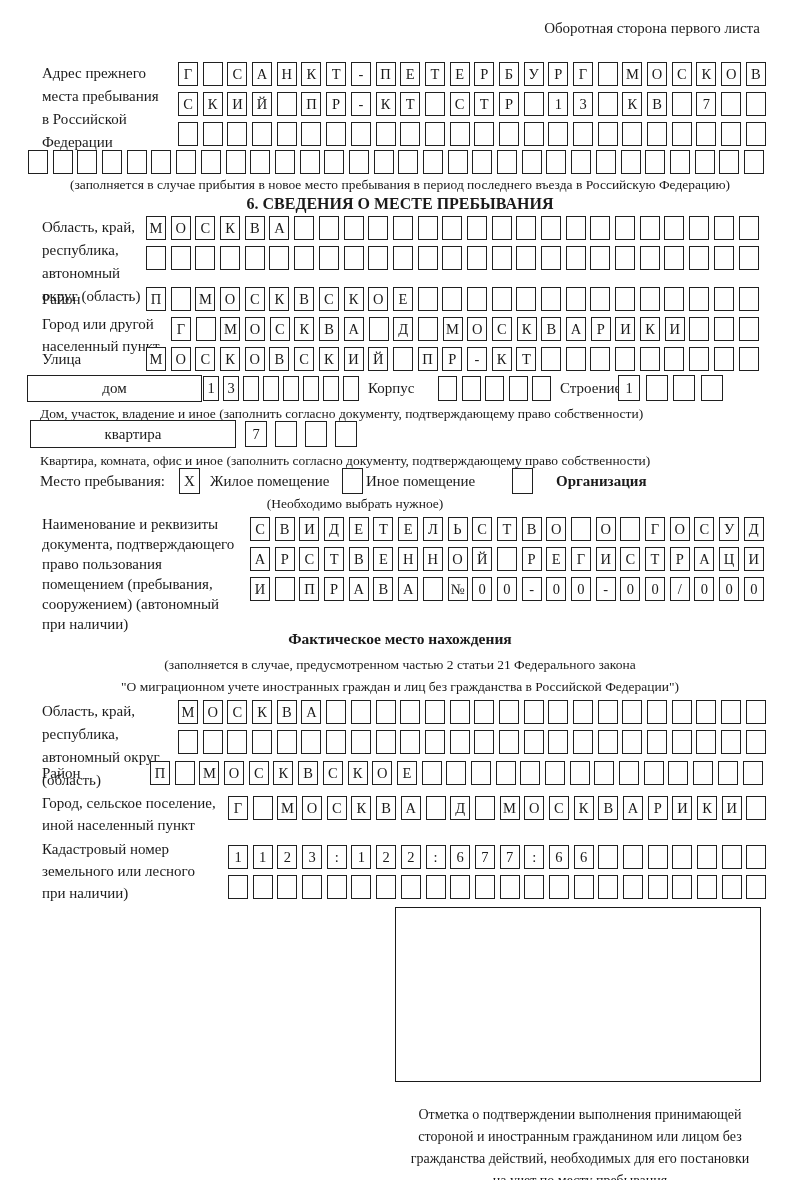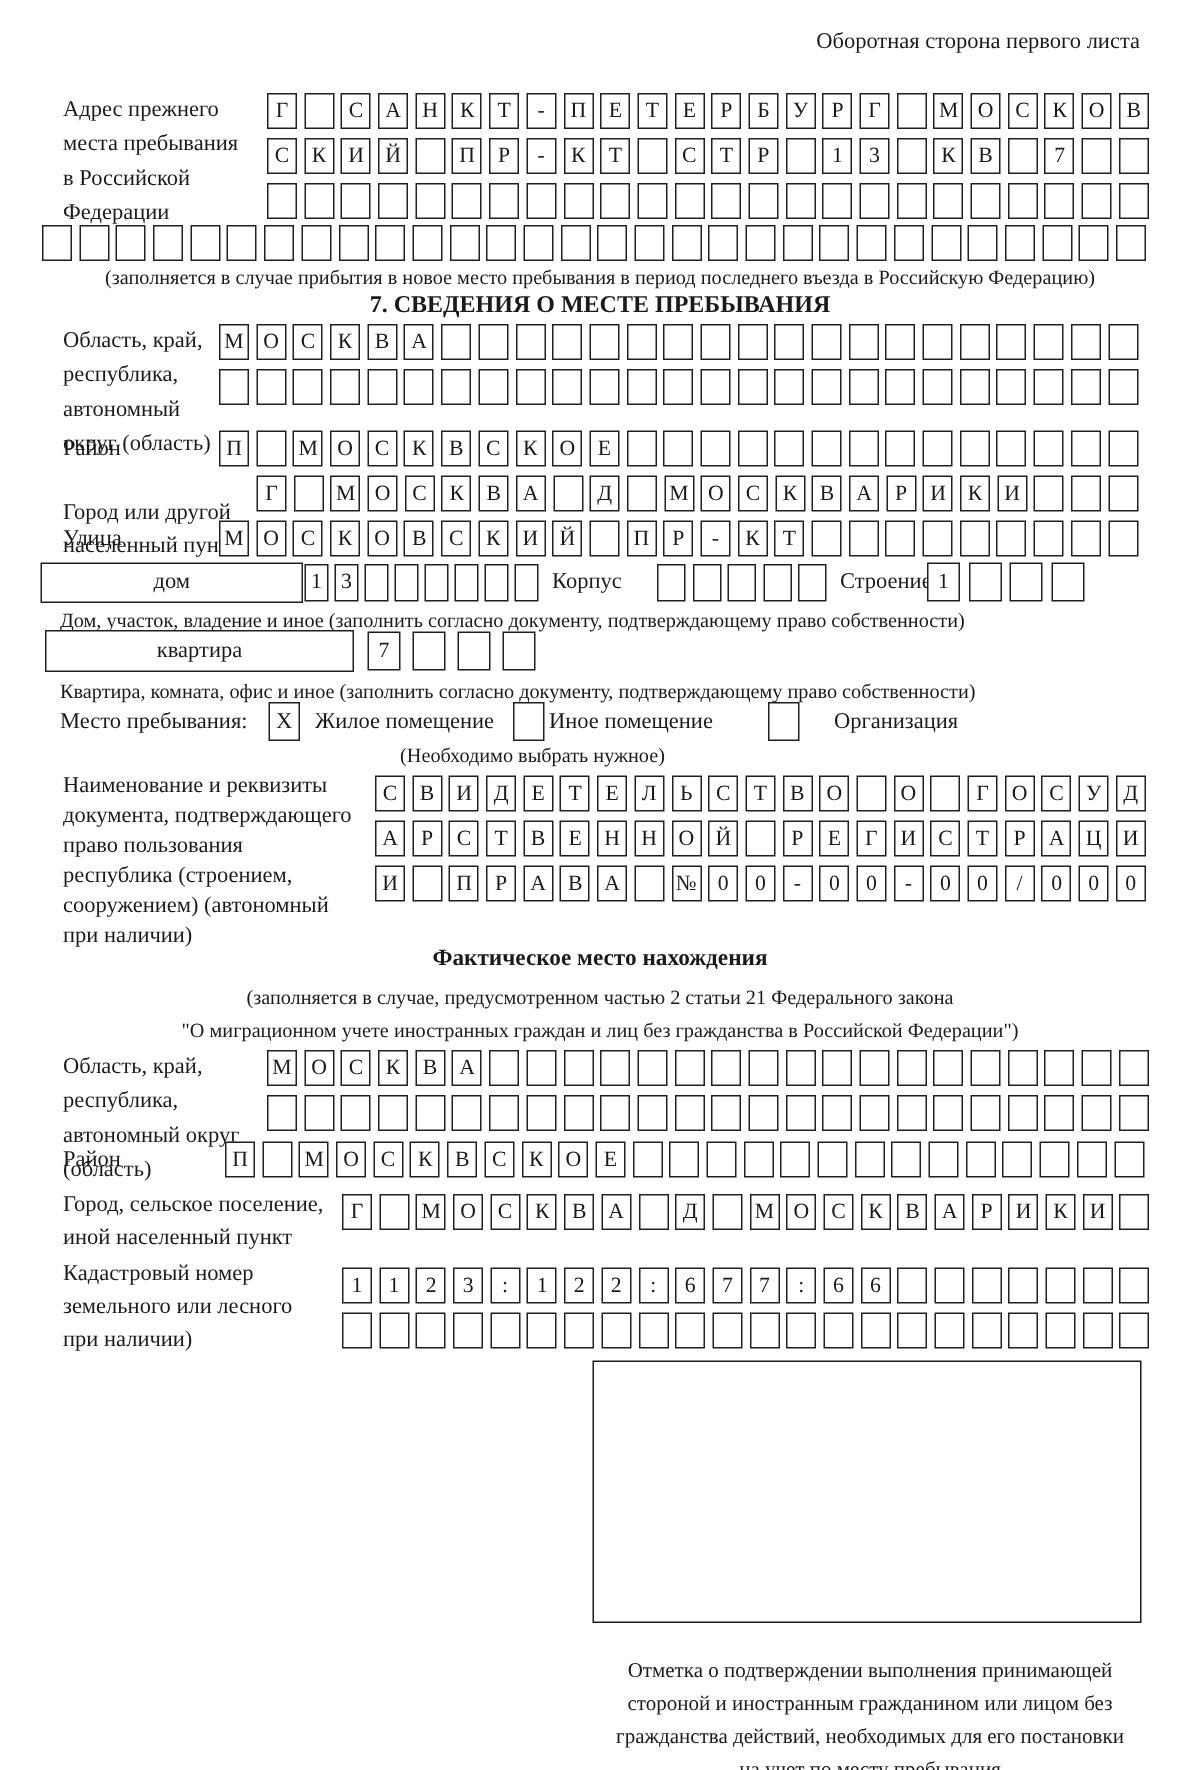--- a/index.html
+++ b/index.html
@@ -158,21 +158,21 @@
     <span class="cell"></span>
     <span class="cell"></span>
     <span class="cell"></span>
     <span class="cell"></span>
     <span class="cell"></span>
     <span class="cell"></span>
     <span class="cell"></span>
   </div>
 <div class="abs note-center" style="top:177px;">(заполняется в случае прибытия в новое место пребывания в период последнего въезда в Российскую Федерацию)</div>
 
-<div class="abs title" style="top:195px;">7. СВЕДЕНИЯ О МЕСТЕ ПРЕБЫВАНИЯ</div>
+<div class="abs title" style="top:195px;">6. СВЕДЕНИЯ О МЕСТЕ ПРЕБЫВАНИЯ</div>
 
 <div class="abs lbl" style="left:42px; top:216px; width:130px;">
   <span>Область, край,</span>
   <span>республика,</span>
   <span>автономный</span>
   <span>округ (область)</span>
 </div>
 <div class="abs cells" style="left:146px; top:216px;">
     <span class="cell">М</span>
     <span class="cell">О</span>
@@ -250,21 +250,21 @@
     <span class="cell"></span>
     <span class="cell"></span>
     <span class="cell"></span>
     <span class="cell"></span>
     <span class="cell"></span>
     <span class="cell"></span>
     <span class="cell"></span>
     <span class="cell"></span>
   </div>
 
-<div class="abs lbl" style="left:42px; top:331px; width:135px; line-height:22px;">
+<div class="abs lbl" style="left:42px; top:313px; width:135px; line-height:22px;">
   <span>Город или другой</span>
   <span>населенный пункт</span>
 </div>
 <div class="abs cells" style="left:171px; top:317px;">
     <span class="cell">Г</span>
     <span class="cell"></span>
     <span class="cell">М</span>
     <span class="cell">О</span>
     <span class="cell">С</span>
     <span class="cell">К</span>
@@ -353,28 +353,28 @@
     <span class="cell"></span>
   </div>
 <div class="abs small-note" style="left:40px; top:453px;">Квартира, комната, офис и иное (заполнить согласно документу, подтверждающему право собственности)</div>
 
 <div class="abs inline-lbl" style="left:40px; top:473px;">Место пребывания:</div>
 <span class="abs chk" style="left:179px; top:468px;">X</span>
 <div class="abs inline-lbl" style="left:210px; top:473px;">Жилое помещение</div>
 <span class="abs chk" style="left:342px; top:468px;"></span>
 <div class="abs inline-lbl" style="left:366px; top:473px;text-align:center;">Иное помещение</div>
 <span class="abs chk" style="left:512px; top:468px;"></span>
-<div class="abs inline-lbl" style="left:556px; top:473px;">Организация</div>
+<div class="abs inline-lbl" style="left:556px; top:473px;font-weight:bold;">Организация</div>
 <div class="abs" style="left:155px; top:496px; width:400px; text-align:center; font-size:13.5px;">(Необходимо выбрать нужное)</div>
 
 <div class="abs lbl lbl-tight" style="left:42px; top:514px; width:200px;">
   <span>Наименование и реквизиты</span>
   <span>документа, подтверждающего</span>
   <span>право пользования</span>
-  <span>республика (строением,</span>
+  <span>помещением (пребывания,</span>
   <span>сооружением) (автономный</span>
   <span>при наличии)</span>
 </div>
 <div class="abs cells" style="left:250px; top:517px;">
     <span class="cell">С</span>
     <span class="cell">В</span>
     <span class="cell">И</span>
     <span class="cell">Д</span>
     <span class="cell">Е</span>
     <span class="cell">Т</span>

